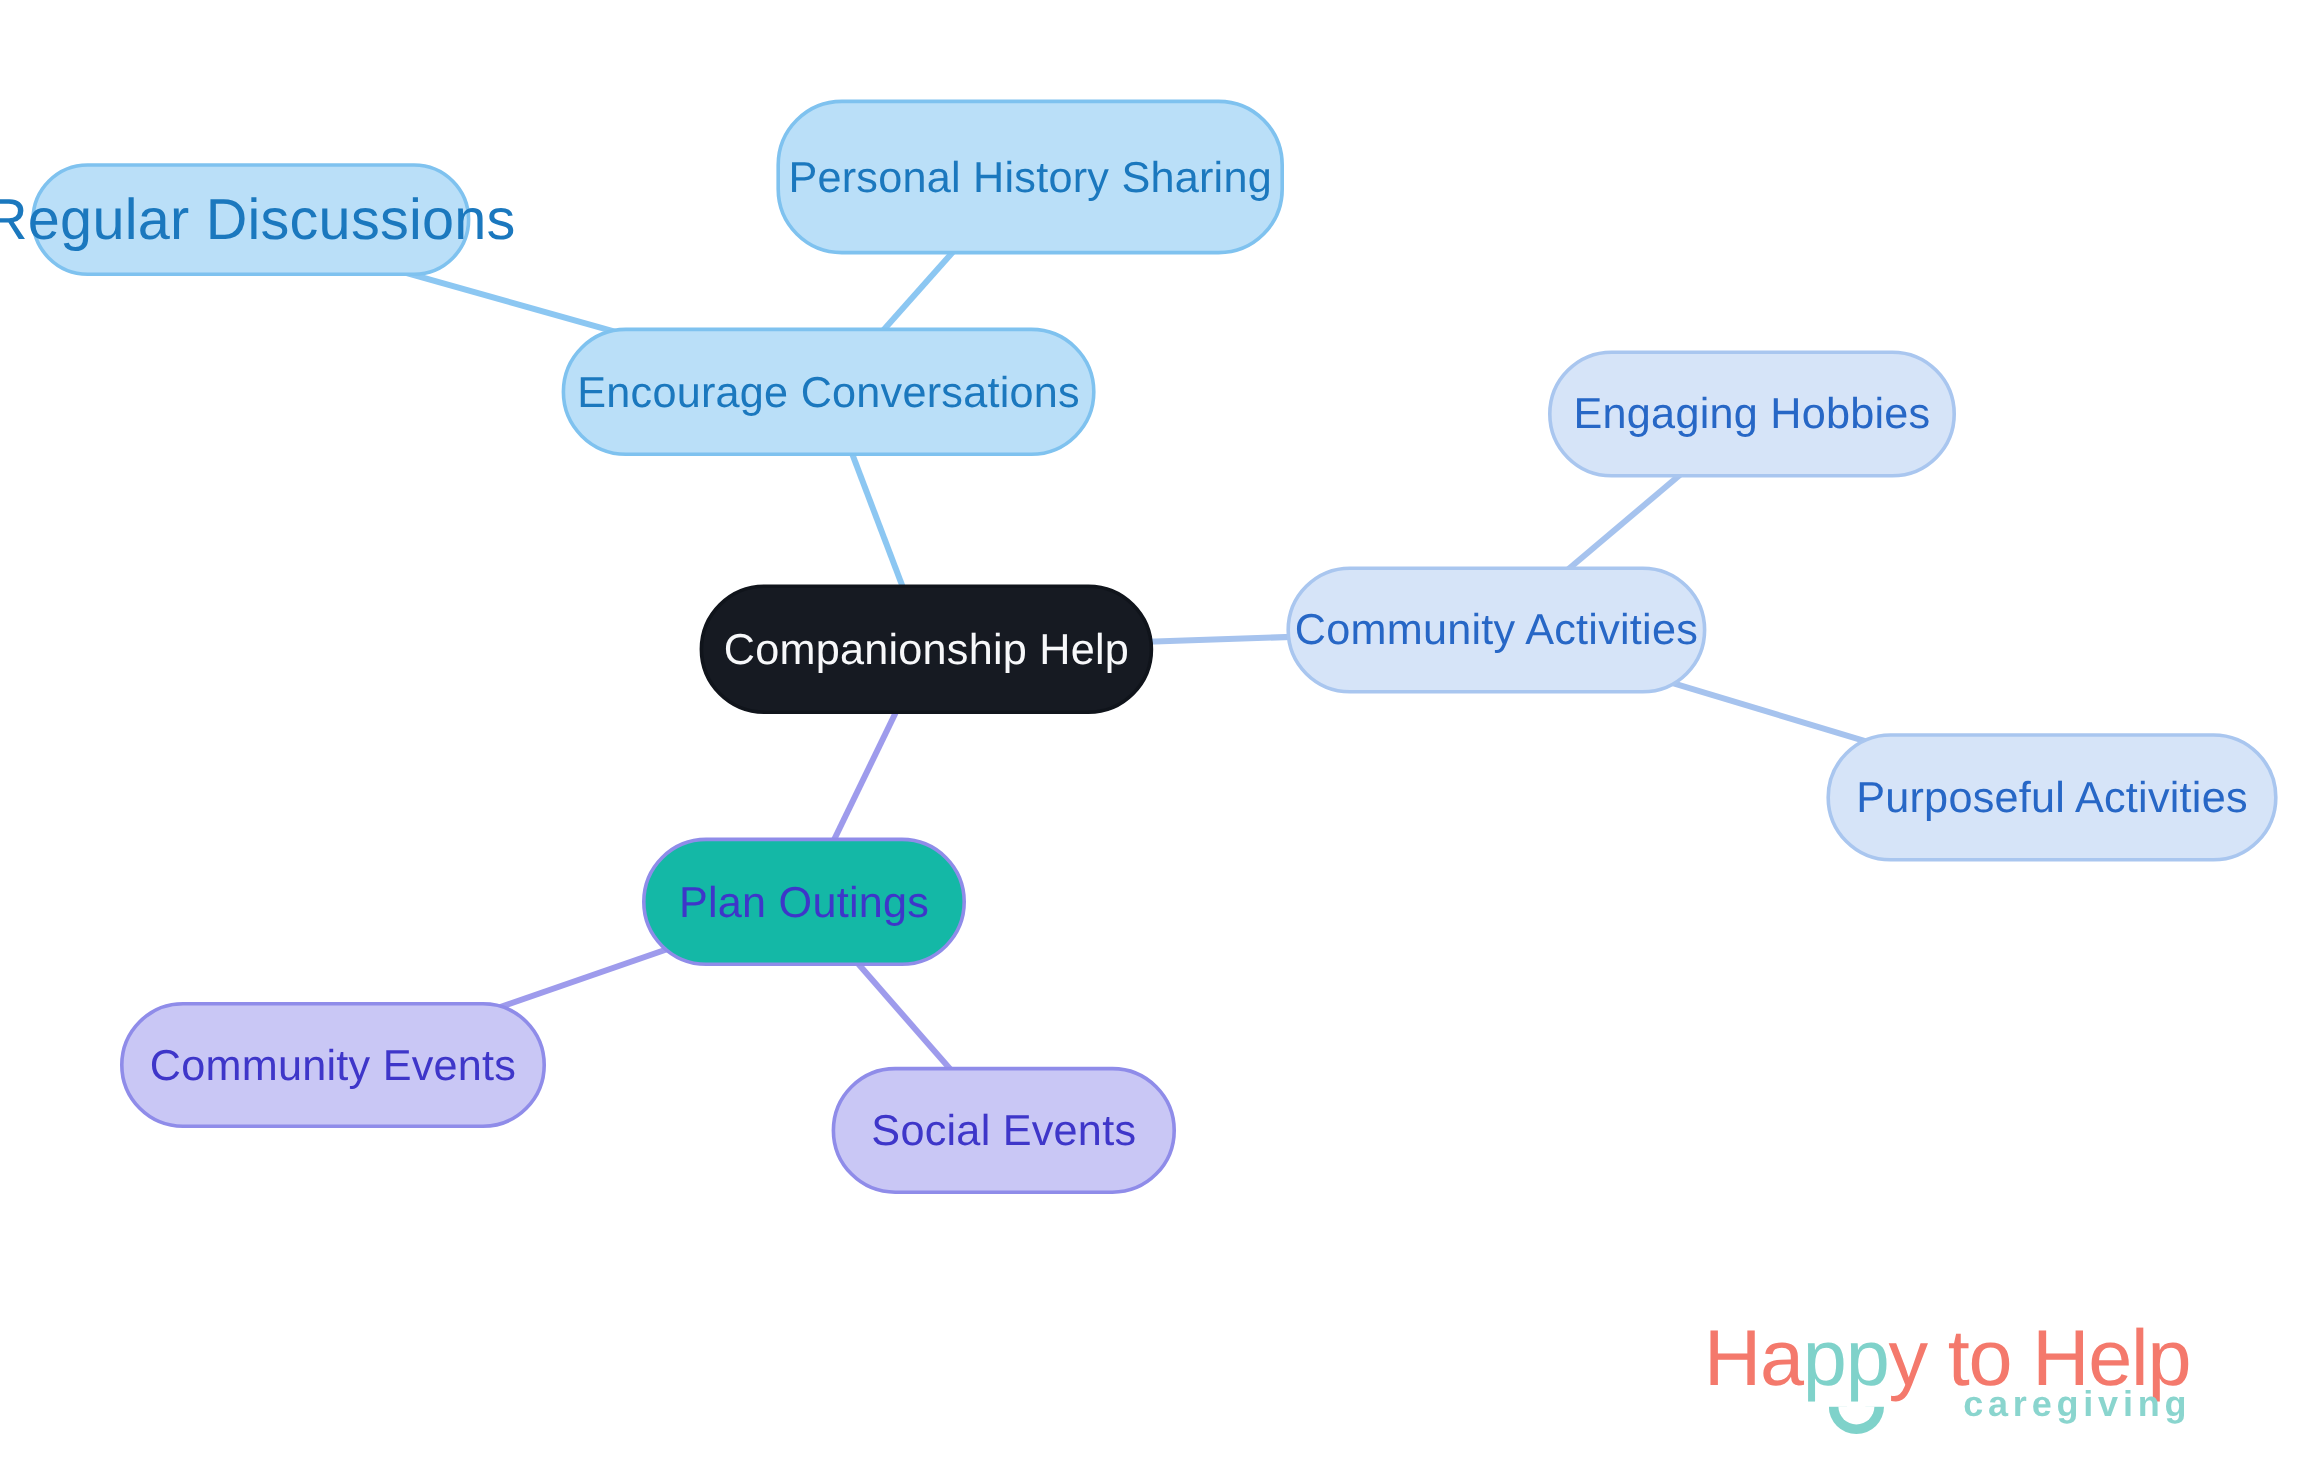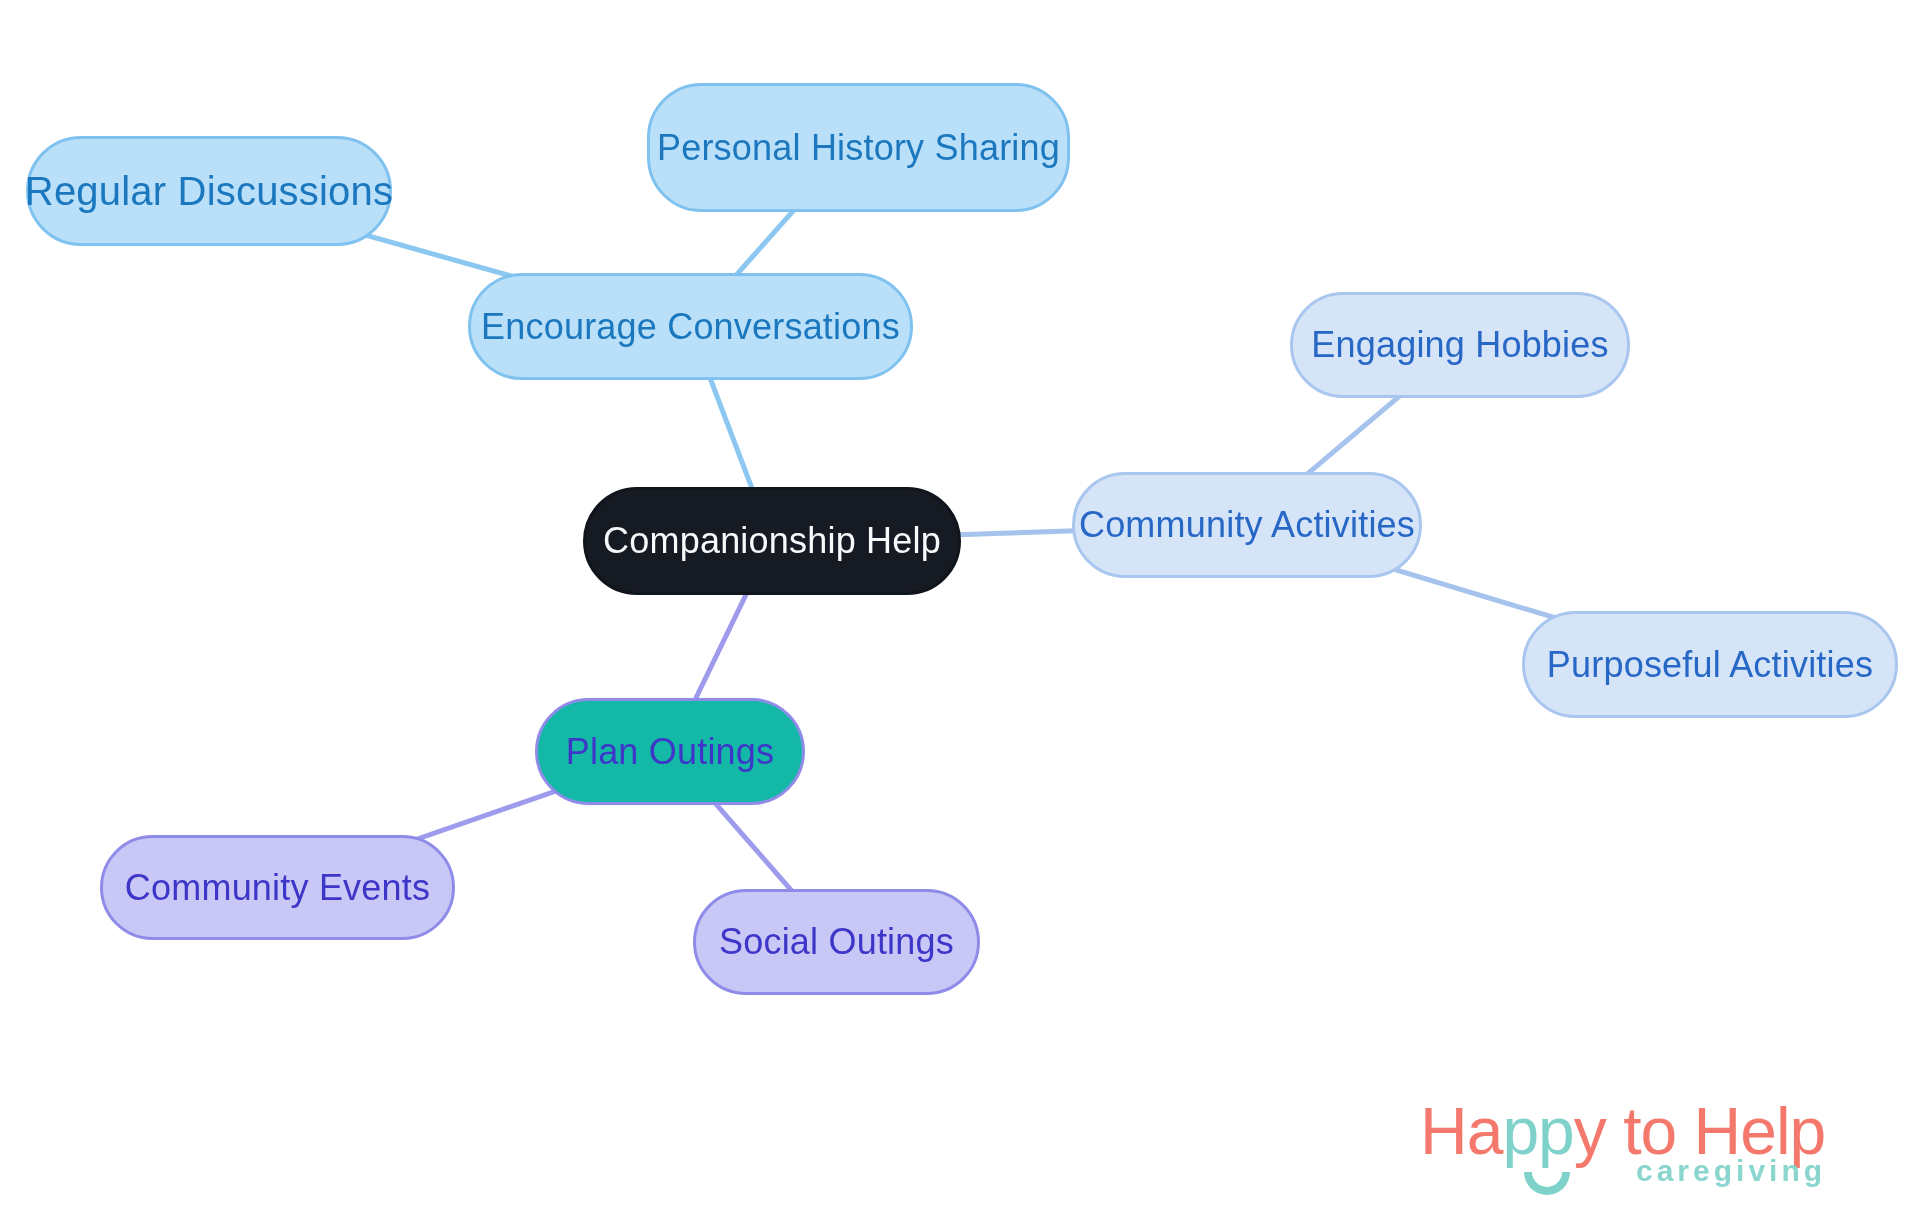--- a/index.html
+++ b/index.html
@@ -94,21 +94,21 @@
       <line x1="670" y1="751.5" x2="836.5" y2="942" stroke="#9E9BEC" stroke-width="5"></line>
     </svg>
 
   <div id="nodes-layer">
       <div class="node" style="left: 583px; top: 487px; width: 378px; height: 108px; background: rgb(22, 26, 34); border: 3px solid rgb(16, 20, 27); border-radius: 54px; color: rgb(247, 248, 250); font-size: 36px;">
         <span>Companionship Help</span>
       </div>
       <div class="node" style="left: 468px; top: 273px; width: 445px; height: 107px; background: rgb(186, 223, 248); border: 3px solid rgb(127, 194, 239); border-radius: 53.5px; color: rgb(27, 120, 190); font-size: 36px;">
         <span>Encourage Conversations</span>
       </div>
-      <div class="node" style="left: 26px; top: 136px; width: 366px; height: 110px; background: rgb(186, 223, 248); border: 3px solid rgb(127, 194, 239); border-radius: 55px; color: rgb(27, 120, 190); font-size: 40px;">
+      <div class="node" style="left: 26px; top: 136px; width: 366px; height: 94px; background: rgb(186, 223, 248); border: 3px solid rgb(127, 194, 239); border-radius: 55px; color: rgb(27, 120, 190); font-size: 48px;">
         <span>Regular Discussions</span>
       </div>
       <div class="node" style="left: 647px; top: 83px; width: 423px; height: 129px; background: rgb(186, 223, 248); border: 3px solid rgb(127, 194, 239); border-radius: 54.5px; color: rgb(27, 120, 190); font-size: 36px;">
         <span>Personal History Sharing</span>
       </div>
       <div class="node" style="left: 1072px; top: 472px; width: 350px; height: 106px; background: rgb(214, 228, 248); border: 3px solid rgb(169, 198, 239); border-radius: 53px; color: rgb(39, 103, 198); font-size: 36px;">
         <span>Community Activities</span>
       </div>
       <div class="node" style="left: 1290px; top: 292px; width: 340px; height: 106px; background: rgb(214, 228, 248); border: 3px solid rgb(169, 198, 239); border-radius: 53px; color: rgb(39, 103, 198); font-size: 36px;">
         <span>Engaging Hobbies</span>
@@ -116,21 +116,21 @@
       <div class="node" style="left: 1522px; top: 611px; width: 376px; height: 107px; background: rgb(214, 228, 248); border: 3px solid rgb(169, 198, 239); border-radius: 53.5px; color: rgb(39, 103, 198); font-size: 36px; align-items: center;">
         <span>Purposeful Activities</span>
       </div>
       <div class="node" style="left: 535px; top: 698px; width: 270px; height: 107px; background: #14b8a6; border: 3px solid rgb(143, 140, 233); border-radius: 53.5px; color: rgb(62, 54, 201); font-size: 36px;">
         <span>Plan Outings</span>
       </div>
       <div class="node" style="left: 100px; top: 835px; width: 355px; height: 105px; background: rgb(201, 199, 245); border: 3px solid rgb(143, 140, 233); border-radius: 52.5px; color: rgb(62, 54, 201); font-size: 36px;">
         <span>Community Events</span>
       </div>
       <div class="node" style="left: 693px; top: 889px; width: 287px; height: 106px; background: rgb(201, 199, 245); border: 3px solid rgb(143, 140, 233); border-radius: 53px; color: rgb(62, 54, 201); font-size: 36px;">
-        <span>Social Outings</span>
+        <span>Social Events</span>
       </div>
     </div>
 
   <div class="logo">
     <div class="logo-word"><span class="coral">Ha</span><span class="teal">pp</span><span class="coral">y to Help</span></div>
     <div class="logo-smile"></div>
     <div class="logo-tagline">caregiving</div>
   </div>
 
 </div>

